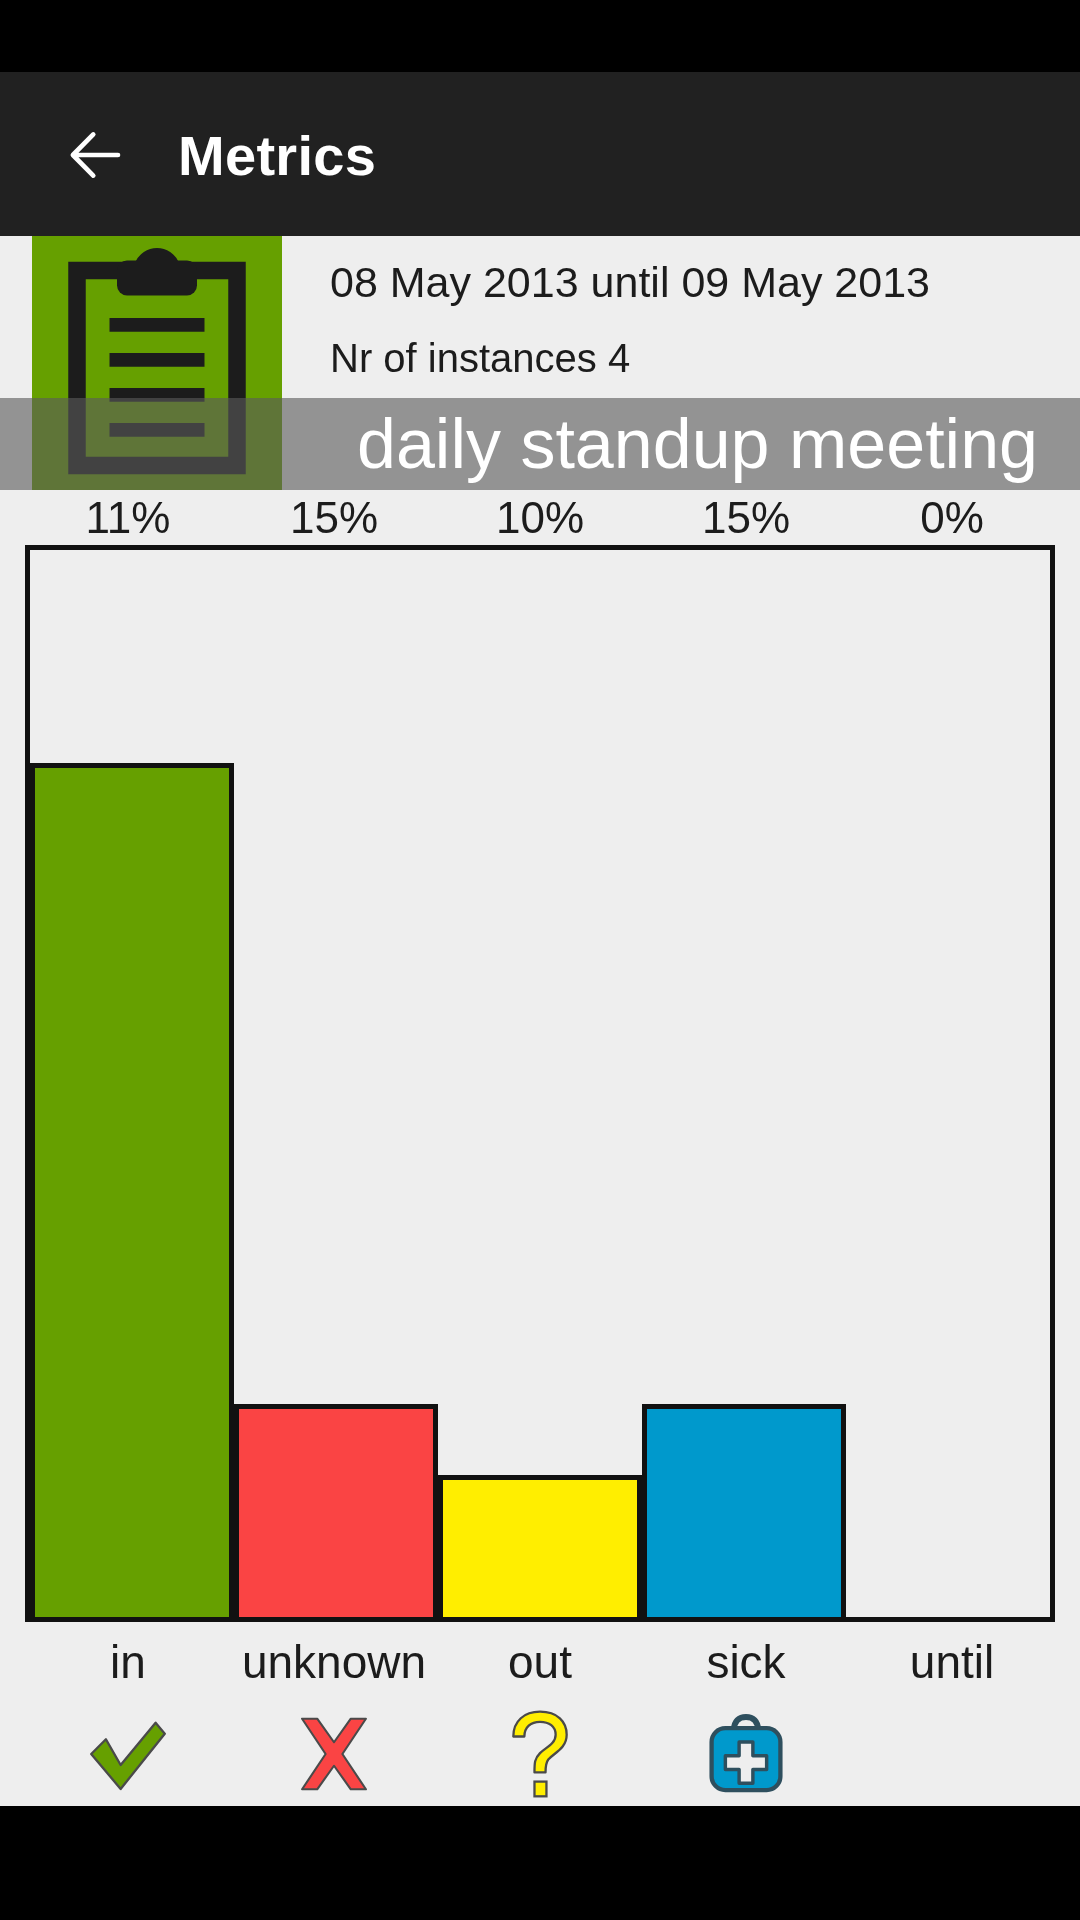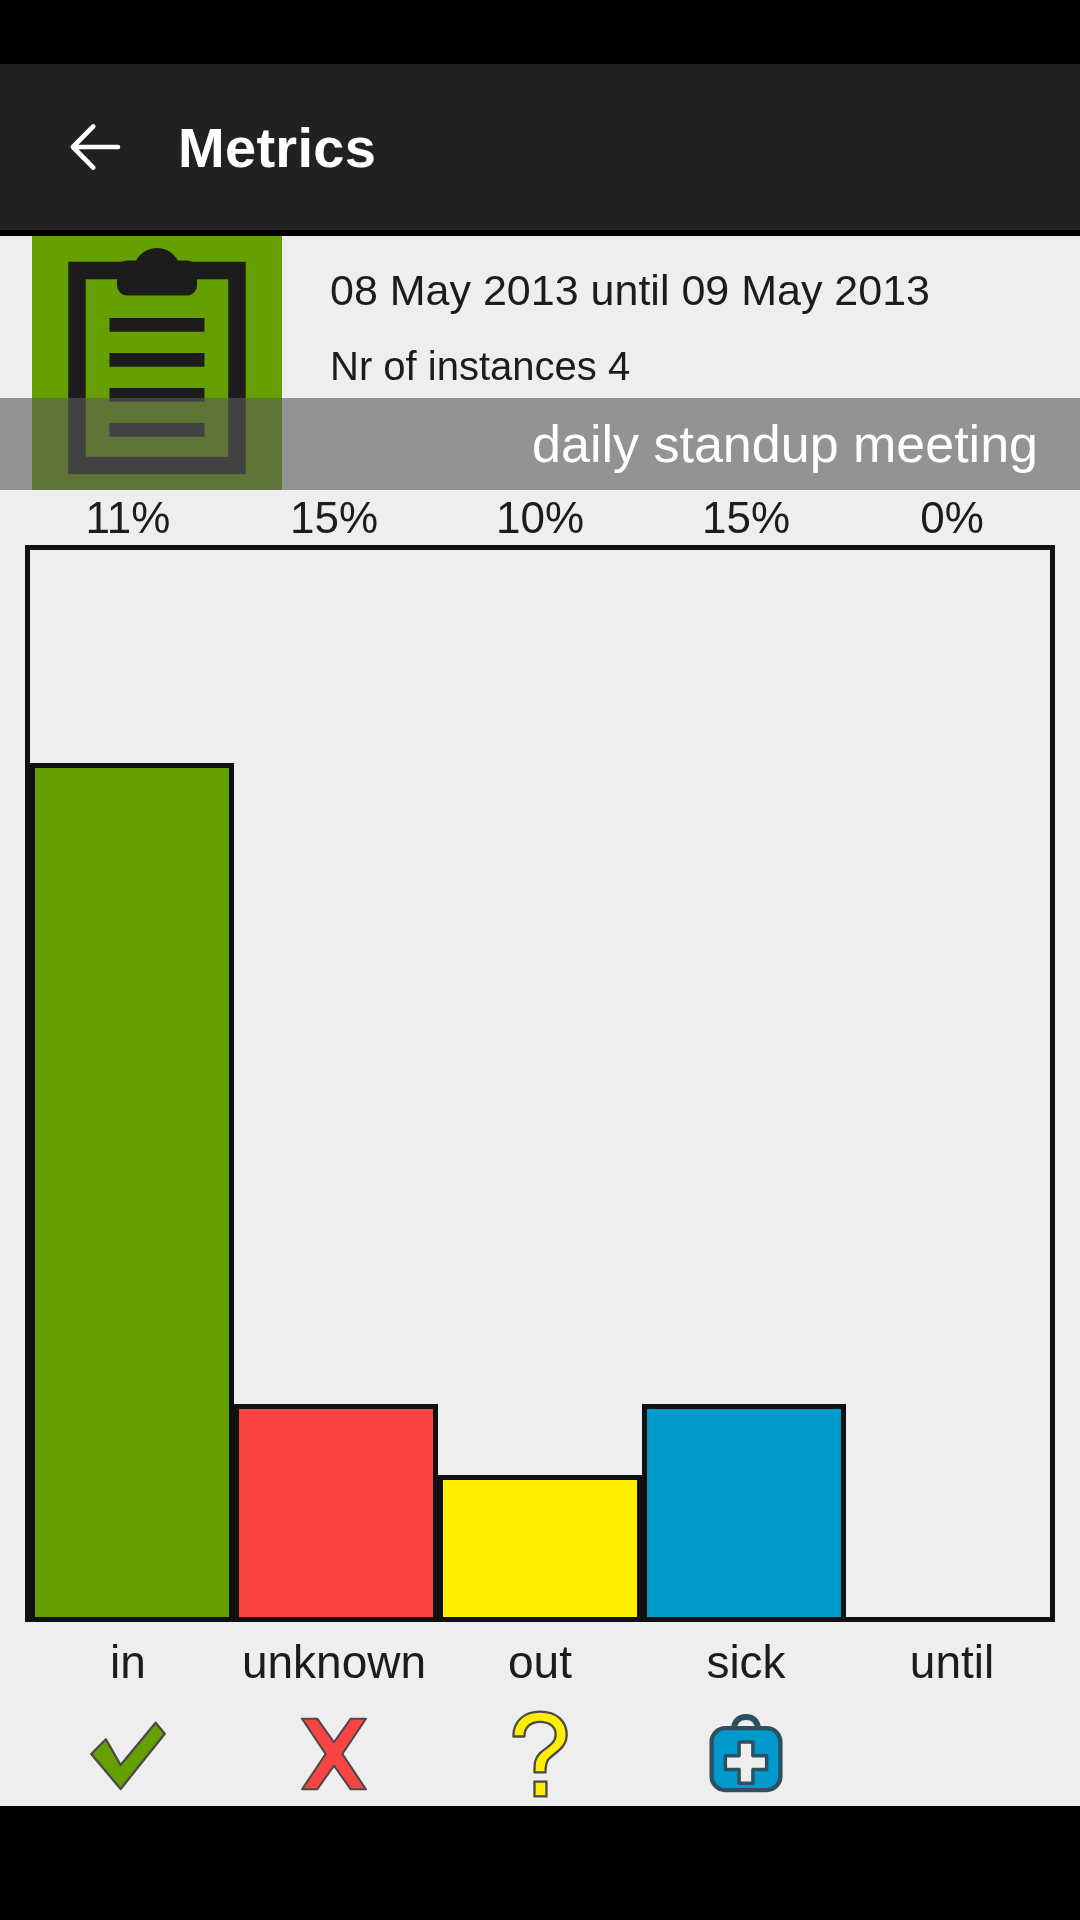--- a/index.html
+++ b/index.html
@@ -28,21 +28,21 @@
     position: absolute;
     top: 0; left: 0;
     width: 1080px;
     height: 70px;
     background: #000000;
   }
 
   
   .app-bar {
     position: absolute;
-    top: 64px; left: 0;
+    top: 72px; left: 0;
     width: 1080px;
     height: 166px;
     background: #212121;
     display: flex;
     align-items: center;
   }
   .back-button {
     width: 120px;
     height: 120px;
     margin-left: 36px;
@@ -88,21 +88,21 @@
   }
   .clipboard-icon svg {
     position: absolute;
     top: 0; left: 0;
     width: 250px;
     height: 254px;
   }
   .info-text {
     position: absolute;
     left: 330px;
-    top: 8px;
+    top: 0;
     width: 720px;
     height: 260px;
     text-align: right;
   }
   .info-line-1 {
     position: absolute;
     top: 22px; left: 0;
     font-size: 43px;
     color: #1c1c1c;
     white-space: nowrap;
@@ -123,21 +123,21 @@
     height: 92px;
     background: rgba(90, 90, 90, 0.62);
     display: flex;
     align-items: center;
     justify-content: flex-end;
     box-sizing: border-box;
     padding-right: 42px;
   }
   .title-overlay-text {
     color: #ffffff;
-    font-size: 52px;
+    font-size: 70px;
     white-space: nowrap;
     line-height: 1;
   }
 
   
   .pct-row {
     position: absolute;
     top: 254px; left: 25px;
     width: 1030px;
     height: 55px;

